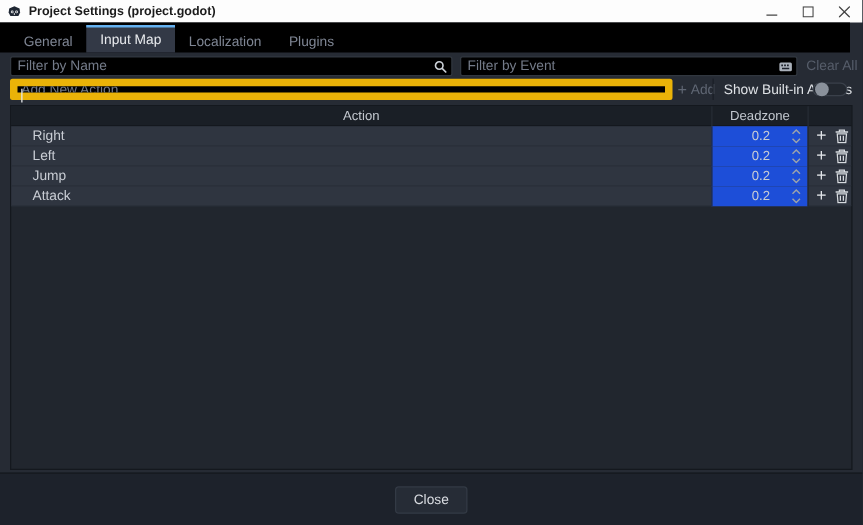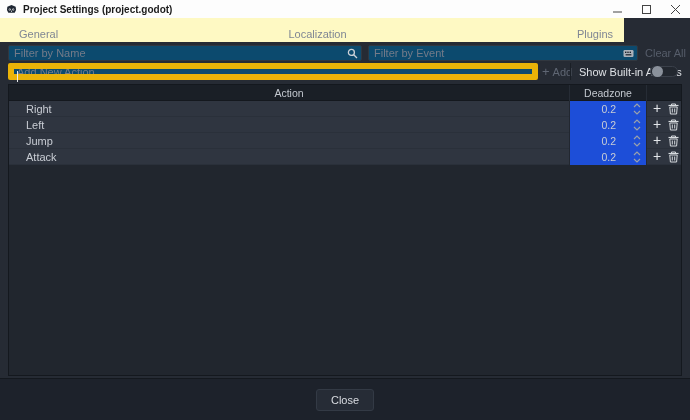--- a/index.html
+++ b/index.html
@@ -9,26 +9,26 @@
 
   
   .titlebar { position:absolute; left:0; top:0; width:690px; height:18px; background:#fdfdfd; display:flex; align-items:center;font-weight:bold; }
   .titlebar .app-icon { width:11px; height:11px; margin-left:6px; }
   .titlebar .title { margin-left:6px; font-size:10px; color:#1b1b1b; }
   .win-controls { position:absolute; right:0; top:0; height:18px; display:flex; }
   .win-btn { width:29px; height:18px; display:flex; align-items:center; justify-content:center; color:#444; font-size:10px; }
   .win-btn svg { display:block; }
 
   
-  .tabbar { position:absolute; left:0; top:18px; width:624px; height:24px; background:#fef9c3; display:flex; align-items:flex-end; padding-left:8px;justify-content:space-between; }
+  .tabbar { position:absolute; left:0; top:18px; width:680px; height:24px; background:#000000; display:flex; align-items:flex-end; padding-left:8px; }
   .tab { height:20px; line-height:20px; padding:0 11px; color:#7f8694; font-size:11px; border-top:2px solid transparent; }
   .tab.active { background:#333946; color:#e9ebee; border-top:2px solid #65b1f0; height:22px; line-height:20px; }
 
   
-  .field { position:absolute; height:16px; background:#0c4a6e; border:1px solid #31373f; border-radius:2px; }
+  .field { position:absolute; height:16px; background:#000000; border:1px solid #31373f; border-radius:2px; }
   .field input { position:absolute; left:0; top:0; width:100%; height:100%; background:transparent; border:none; outline:none; color:#c7ccd3; font-size:11px; padding:0 18px 0 5px; font-family:inherit; }
   .field input::placeholder { color:#747b89; opacity:1; }
   .field .right-icon { position:absolute; right:3px; top:2px; width:11px; height:11px; }
   #filter-name { left:8px; top:45px; width:354px; }
   #filter-event { left:368px; top:45px; width:270px; }
   .clear-all { position:absolute; left:645px; top:47px; color:#565d6a; font-size:11px; }
 
   #add-action { left:8px; top:63px; width:530px; height:17px; border:6px solid #eab308; }
   #add-action input { padding-left:3px; color:#9aa1ad; }
   .caret { position:absolute; left:3px; top:2px; width:1px; height:11px; background:#e8ebee; }
@@ -89,20 +89,21 @@
       <div class="win-btn">
         <svg width="9" height="9" viewBox="0 0 9 9">
             <path d="M0 0 L9 9 M9 0 L0 9" stroke="#444" stroke-width="1"></path>
           </svg>
       </div>
     </div>
   </div>
 
   <div class="tabbar">
     <div class="tab">General</div>
+    <div class="tab active">Input Map</div>
     <div class="tab">Localization</div>
     <div class="tab">Plugins</div>
   </div>
 
   <div class="field" id="filter-name">
     <input type="text" placeholder="Filter by Name" style="">
     <svg class="right-icon" viewBox="0 0 11 11">
       <circle cx="4.4" cy="4.4" r="3" fill="none" stroke="#ccd1d8" stroke-width="1.3"></circle>
       <line x1="6.7" y1="6.7" x2="10" y2="10" stroke="#ccd1d8" stroke-width="1.3"></line>
     </svg>

